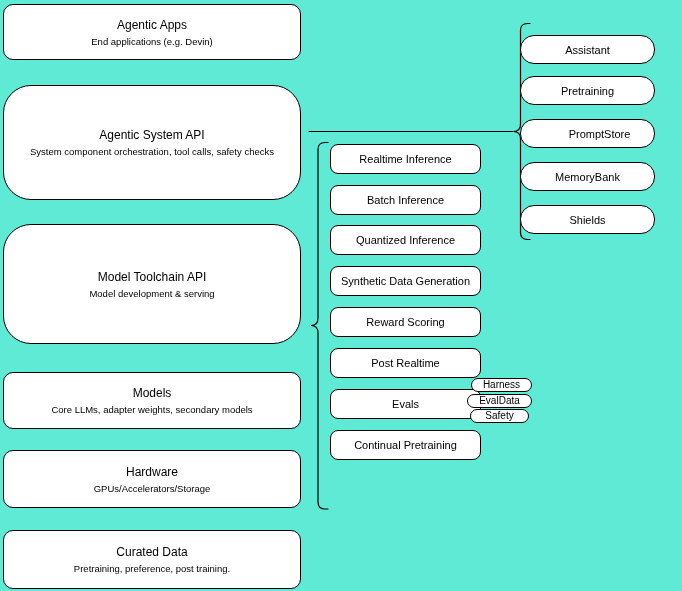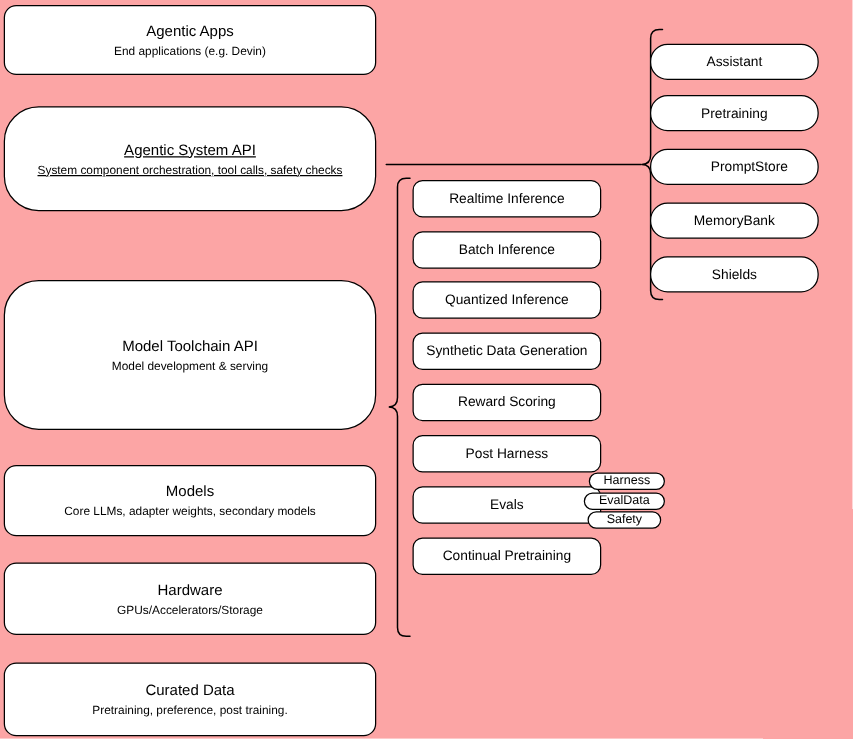--- a/index.html
+++ b/index.html
@@ -4,21 +4,21 @@
 <style>
   html, body {
     margin: 0;
     padding: 0;
     background: #ffffff;
   }
   .canvas {
     position: relative;
     width: 682px;
     height: 591px;
-    background: #fca5a5;
+    background: #5eead4;
     font-family: "Liberation Sans", sans-serif;
     color: #000000;
     overflow: hidden;
   }
   .overlay {
     position: absolute;
     left: 0;
     top: 0;
     width: 682px;
     height: 591px;
@@ -89,21 +89,21 @@
     <path d="M328 142.5 L325 142.5 Q318 142.5 318 149.5 L318 318 Q318 325.5 311 325.5 Q318 325.5 318 333 L318 502 Q318 509 325 509 L328 509" fill="none" stroke="#000000" stroke-width="1.2" stroke-linecap="round"></path>
     <path d="M530 23.5 L527.5 23.5 Q520.5 23.5 520.5 30.5 L520.5 124 Q520.5 131.5 513.5 131.5 Q520.5 131.5 520.5 139 L520.5 232.5 Q520.5 239.5 527.5 239.5 L530 239.5" fill="none" stroke="#000000" stroke-width="1.2" stroke-linecap="round"></path>
     <path d="M309 131.5 L513 131.5" fill="none" stroke="#000000" stroke-width="1.2" stroke-linecap="round"></path>
   </svg>
 
   <div class="box lbox" style="top:4px; height:56px;">
     <div class="title">Agentic Apps</div>
     <div class="subtitle">End applications (e.g. Devin)</div>
   </div>
 
-  <div class="box lbox big" style="top:85px; height:84px;text-decoration:underline;">
+  <div class="box lbox big" style="top:85px; height:115px;">
     <div class="title">Agentic System API</div>
     <div class="subtitle">System component orchestration, tool calls, safety checks</div>
   </div>
 
   <div class="box lbox big" style="top:224px; height:120px;">
     <div class="title">Model Toolchain API</div>
     <div class="subtitle">Model development &amp; serving</div>
   </div>
 
   <div class="box lbox" style="top:372px; height:57px;">
@@ -130,21 +130,21 @@
   <div class="box mbox" style="top:225px;">
     <span>Quantized Inference</span>
   </div>
   <div class="box mbox" style="top:266px;">
     <span>Synthetic Data Generation</span>
   </div>
   <div class="box mbox" style="top:307px;">
     <span>Reward Scoring</span>
   </div>
   <div class="box mbox" style="top:348px;">
-    <span>Post Harness</span>
+    <span>Post Realtime</span>
   </div>
   <div class="box mbox" style="top:389px;">
     <span>Evals</span>
   </div>
   <div class="box mbox" style="top:430px;">
     <span>Continual Pretraining</span>
   </div>
 
   <div class="pill" style="left:471px; top:378px; width:61px; height:14px;">
     <span>Harness</span>

